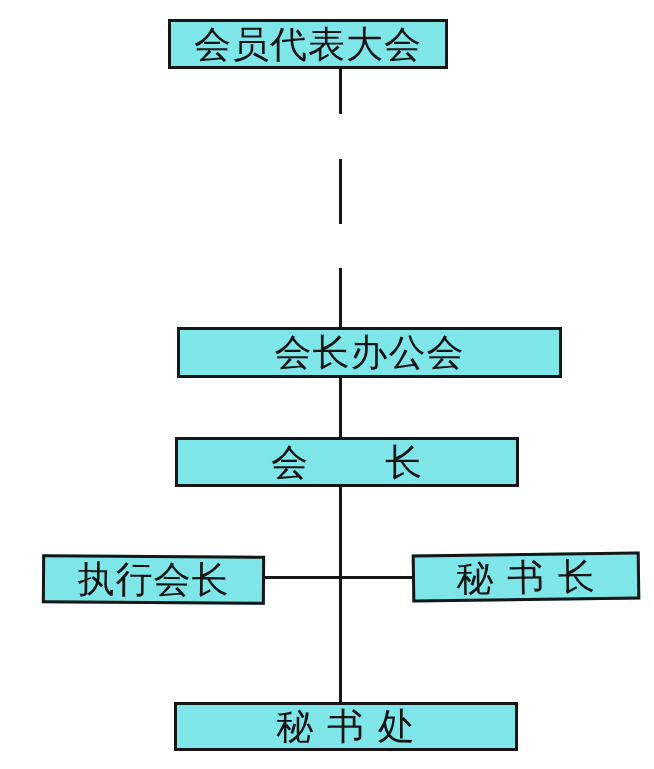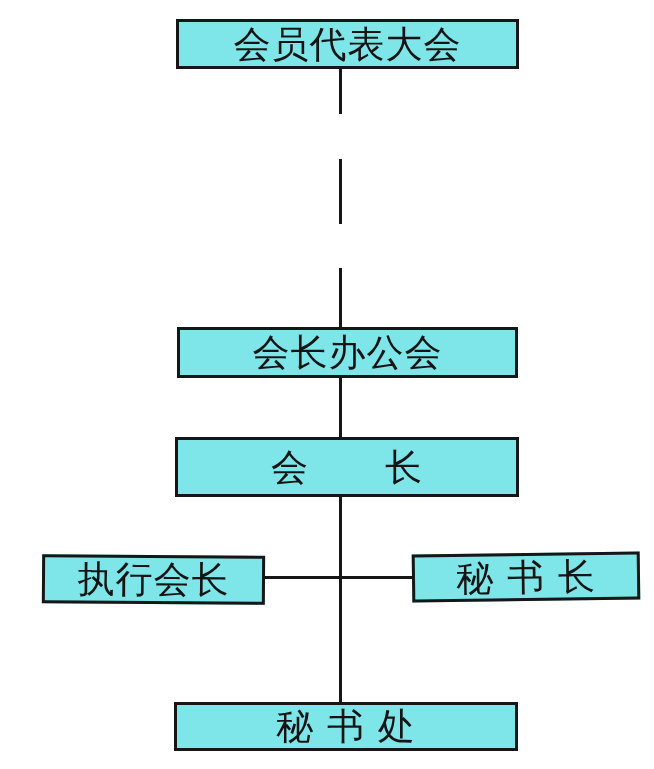--- a/index.html
+++ b/index.html
@@ -27,25 +27,25 @@
     color: #141414;
     white-space: pre;
     letter-spacing: 1px;
     line-height: 1;
   }
   .connector {
     position: absolute;
     background: #161616;
   }
   
-  .n1 { left: 176px; top: 19px;  width: 343px; height: 50px; }
+  .n1 { left: 168px; top: 19px;  width: 280px; height: 50px; }
   .n2 { left: 174px; top: 112px; width: 344px; height: 49px; }
   .n3 { left: 177px; top: 222px; width: 341px; height: 48px; }
-  .n4 { left: 177px; top: 327px; width: 341px; height: 51px; }
-  .n5 { left: 175px; top: 437px; width: 344px; height: 60px; }
+  .n4 { left: 177px; top: 327px; width: 385px; height: 51px; }
+  .n5 { left: 175px; top: 437px; width: 344px; height: 50px; }
   .n6 { left: 42px;  top: 555px; width: 223px; height: 49px; transform: rotate(0.4deg); }
   .n7 { left: 412px; top: 553px; width: 228px; height: 48px; transform: rotate(-0.8deg); }
   .n8 { left: 174px; top: 702px; width: 344px; height: 49px; align-items: center; }
   
   .v1 { left: 339px; top: 66px;  width: 3px; height: 48px; }
   .v2 { left: 339px; top: 159px; width: 3px; height: 65px; }
   .v3 { left: 339px; top: 268px; width: 3px; height: 61px; }
   .v4 { left: 339px; top: 376px; width: 3px; height: 63px; }
   .v5 { left: 339px; top: 485px; width: 3px; height: 219px; }
   .h1 { left: 263px; top: 576px; width: 151px; height: 3px; }

